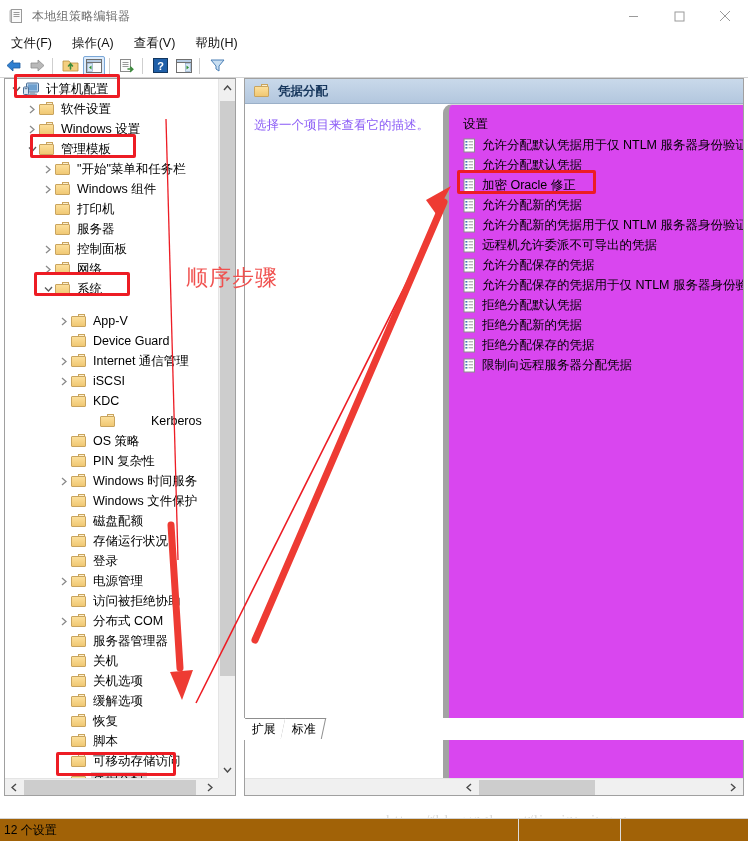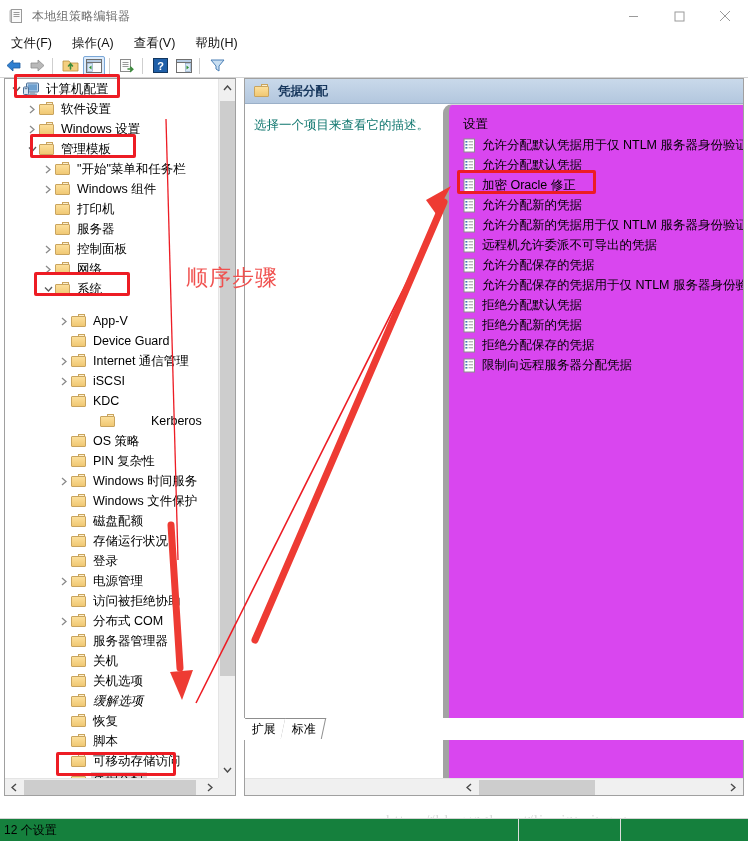--- a/index.html
+++ b/index.html
@@ -156,21 +156,21 @@
   }
   .rp-header .folder-ico { margin-left: 9px; margin-right: 8px; }
   .rp-header-title { font-size: 12.5px; color:#16365c; font-weight:600; }
 
   .rp-body { position:absolute; left:0; top:25px; right:0; bottom:17px; background:#fff; }
   .desc-col {
     position:absolute; left:0; top:0; width:198px; bottom:0;
     background:#ffffff;
   }
   .desc-text {
-    font-size: 12.5px; color:#0f766e; padding: 13px 0 0 9px; line-height: 1.4;
+    font-size: 12.5px; color:#8b5cf6; padding: 13px 0 0 9px; line-height: 1.4;
   }
   .list-col {
     position:absolute; left:198px; top:0; right:0; bottom:0;
     background:#d946ef;
     border-top-left-radius: 9px;
     border-left: 6px solid #a3a3a3;
     border-top: 1px solid #d8d8d8;
   }
   .list-head {
     font-size: 12.5px; color:#000; padding: 11px 0 0 14px; height: 30px;
@@ -214,21 +214,21 @@
     background:#ffffff;
     transform: skewX(-12deg);
     margin-left: -1px;
   }
   .tab > span { display:inline-block; transform: skewX(12deg); }
   .tab.selected { background:#ffffff; }
 
   
   .statusbar {
     position:absolute; left:0; top:818px; width:748px; height:23px;
-    background:#15803d; border-top:1px solid #d4d4d4;
+    background:#a16207; border-top:1px solid #d4d4d4;
     display:flex; align-items:center;
   }
   .statusbar .st-text { font-size:12px; color:#000; margin-left:4px; }
   .statusbar .st-cell {
     position:absolute; top:0; bottom:0; border-left:1px solid #dcdcdc;
   }
 
   
   .watermark {
     position:absolute; left:386px; top:812px; font-size:15px;
@@ -652,21 +652,21 @@
             <span class="tree-label">关机</span>
           </div>
           <div class="tree-row" style="padding-left: 52px;">
             <span class="twisty"></span>
             <span class="folder-ico">
               <span class="f-tab"></span>
               <span class="f-back"></span>
             </span>
             <span class="tree-label">关机选项</span>
           </div>
-          <div class="tree-row" style="padding-left: 52px; font-style: italic;">
+          <div class="tree-row" style="padding-left: 52px;">
             <span class="twisty"></span>
             <span class="folder-ico">
               <span class="f-tab"></span>
               <span class="f-back"></span>
             </span>
             <span class="tree-label">缓解选项</span>
           </div>
           <div class="tree-row" style="padding-left: 52px;">
             <span class="twisty"></span>
             <span class="folder-ico">

